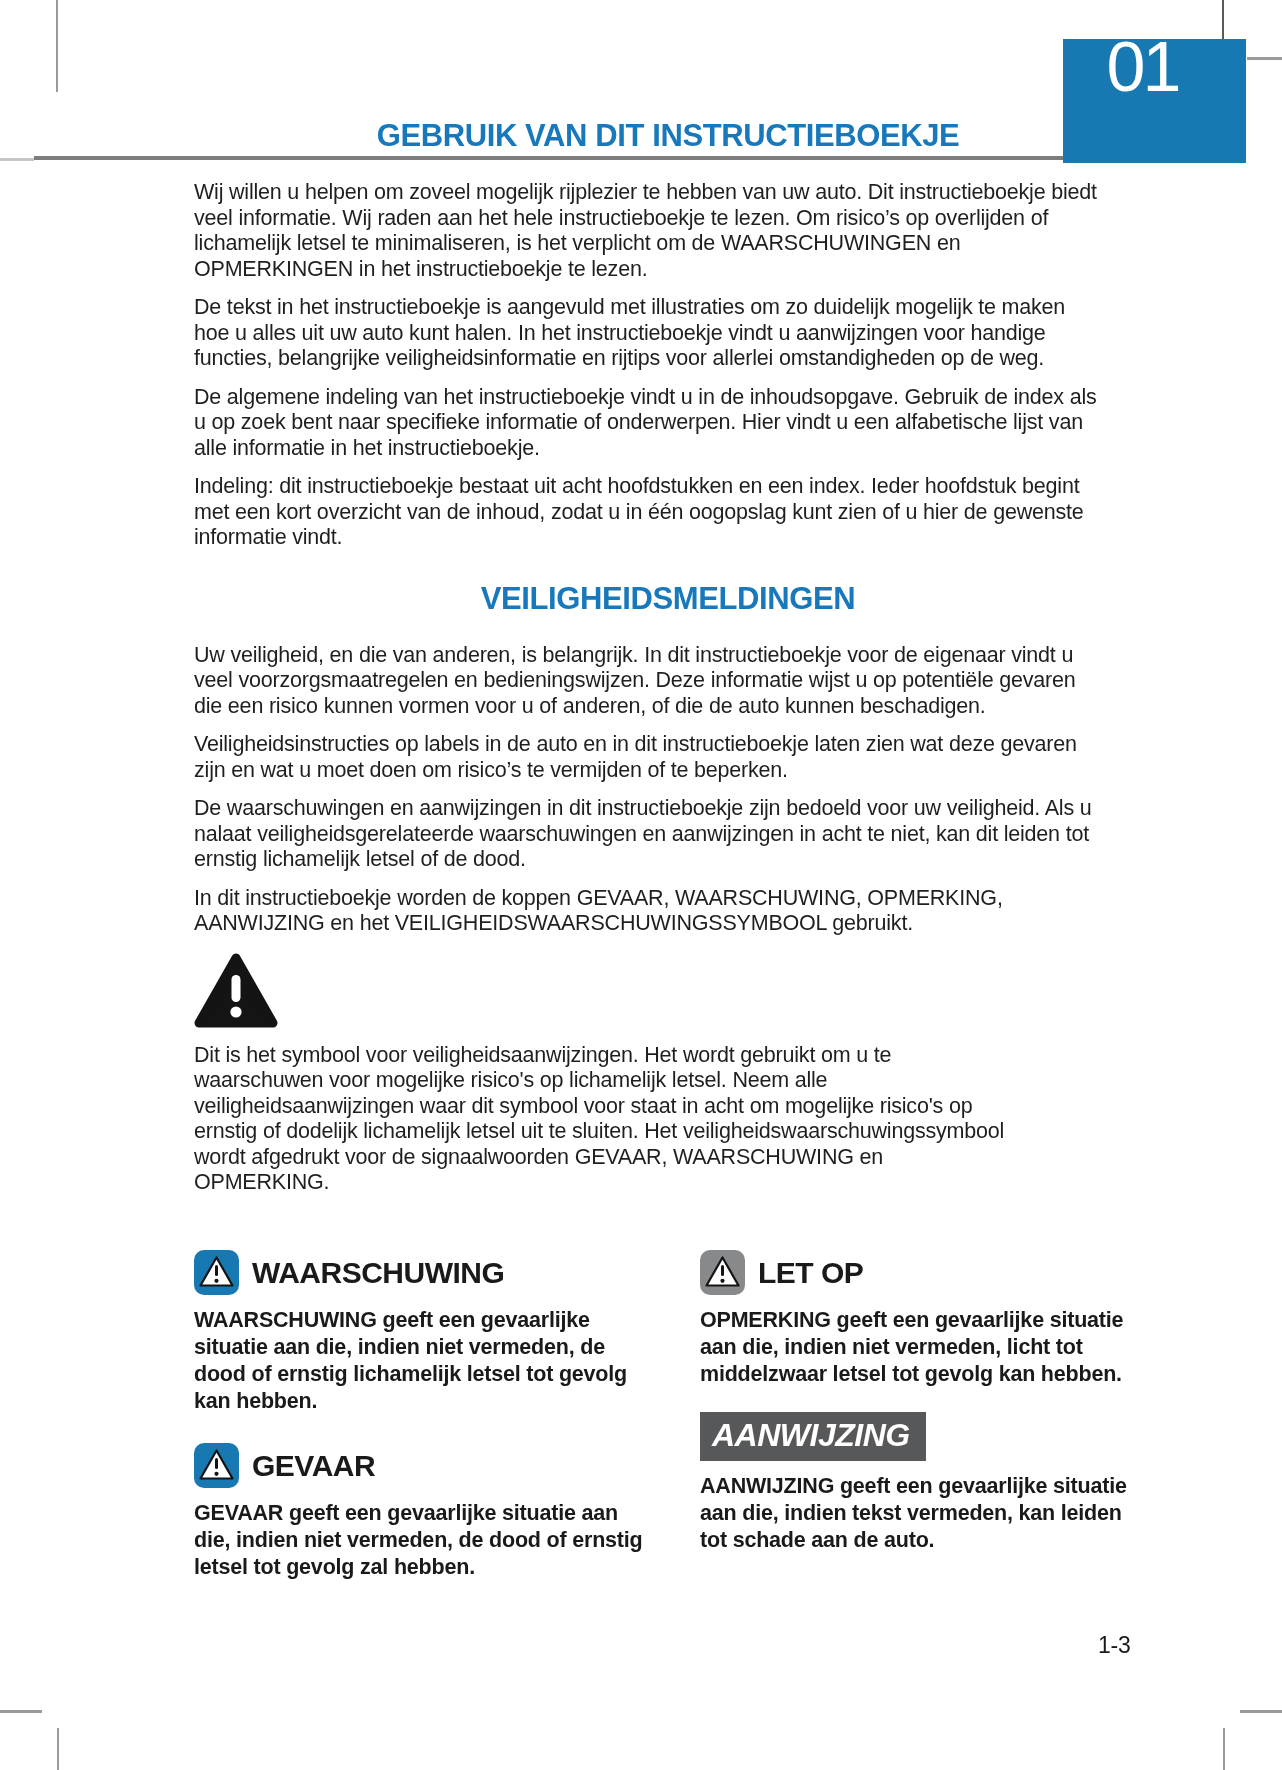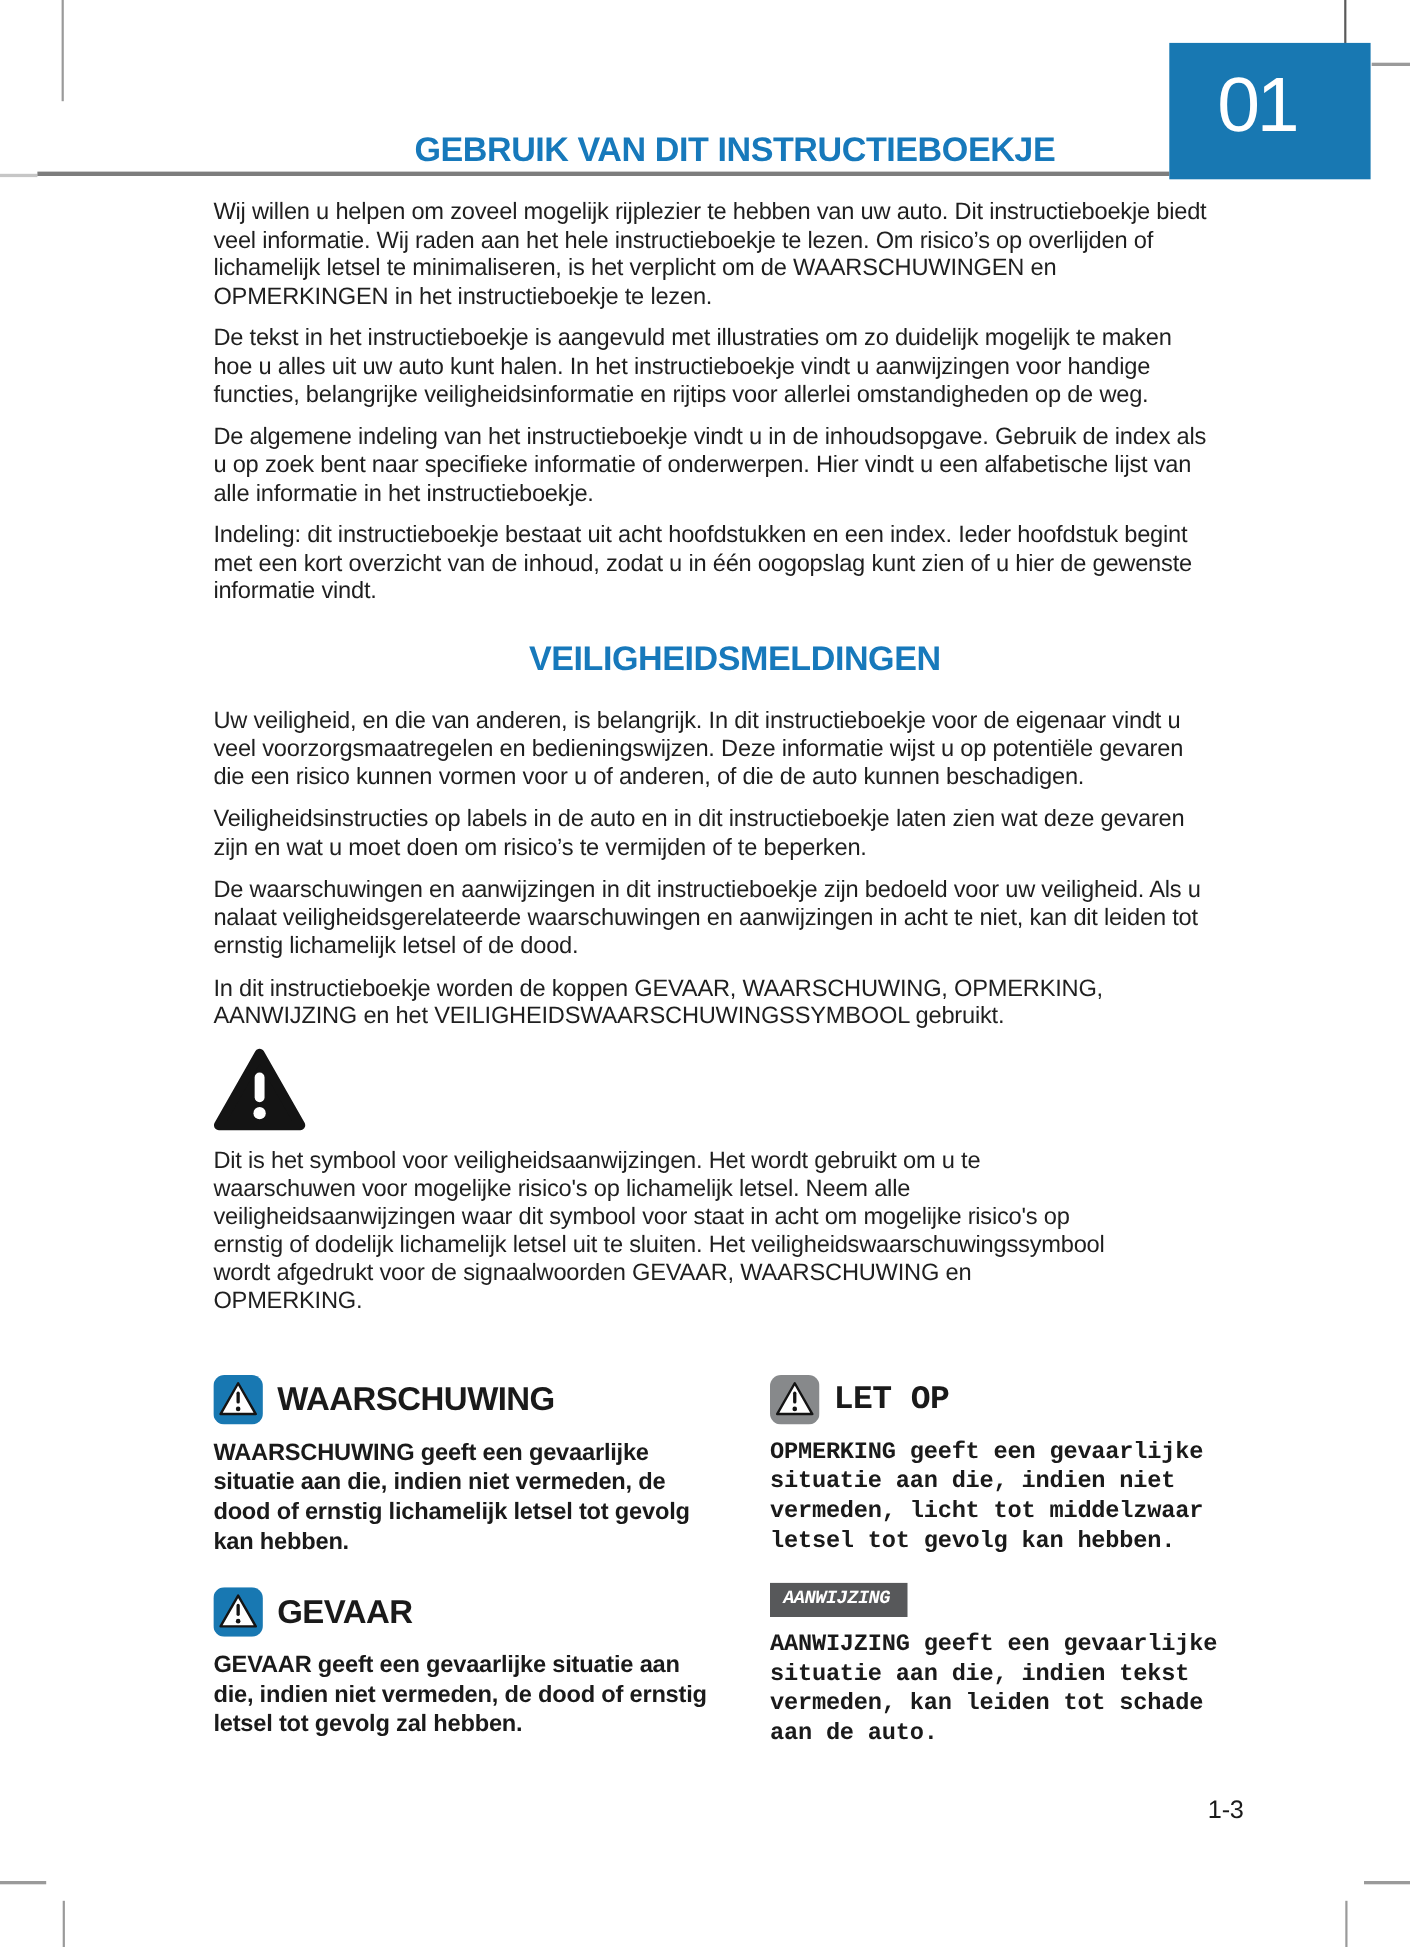--- a/index.html
+++ b/index.html
@@ -24,21 +24,21 @@
   .h-br { left: 1240px; top: 1710px; width: 42px; height: 3px; }
   .v-br { left: 1223px; top: 1728px; width: 2px;  height: 42px; }
 
   
   .chapter-tab {
     position: absolute;
     left: 1063px; top: 39px;
     width: 183px; height: 124px;
     background: #1878B2;
     display: flex;
-    align-items: center;
+    align-items: flex-start;
     justify-content: center;
     padding-bottom: 12px;
     padding-right: 24px;
     box-sizing: border-box;
   }
   .chapter-num {
     color: #ffffff;
     font-size: 70px;
     line-height: 56px;
     font-weight: 400;
@@ -82,21 +82,21 @@
 
   
   .callouts {
     position: absolute;
     left: 194px; top: 1250px;
     width: 948px;
     display: flex;
     gap: 54px;
   }
   .col-left  { width: 452px; }
-  .col-right { width: 440px; font-family: Liberation Mono, monospace; }
+  .col-right { width: 440px; }
   .callout-head { display: flex; align-items: center; gap: 13px; }
   .callout-label {
     font-size: 30px;
     font-weight: bold;
     letter-spacing: -0.5px;
     color: #1a1a1a;
   }
   .callout-body {
     margin: 12px 0 0 0;
     font-size: 21.5px;
@@ -104,21 +104,21 @@
     line-height: 27px;
     letter-spacing: -0.2px;
     color: #1a1a1a;
   }
   .callout + .callout { margin-top: 28px; }
   .callout.notice { margin-top: 24px; }
   .notice-badge {
     display: inline-block;
     background: #57585A;
     color: #ffffff;
-    font-size: 17px;
+    font-size: 32px;
     font-weight: bold;
     font-style: italic;
     letter-spacing: -0.5px;
     padding: 5px 16px 7px 12px;
   }
 
   .page-number {
     position: absolute;
     left: 1098px; top: 1632px;
     font-size: 23px;

